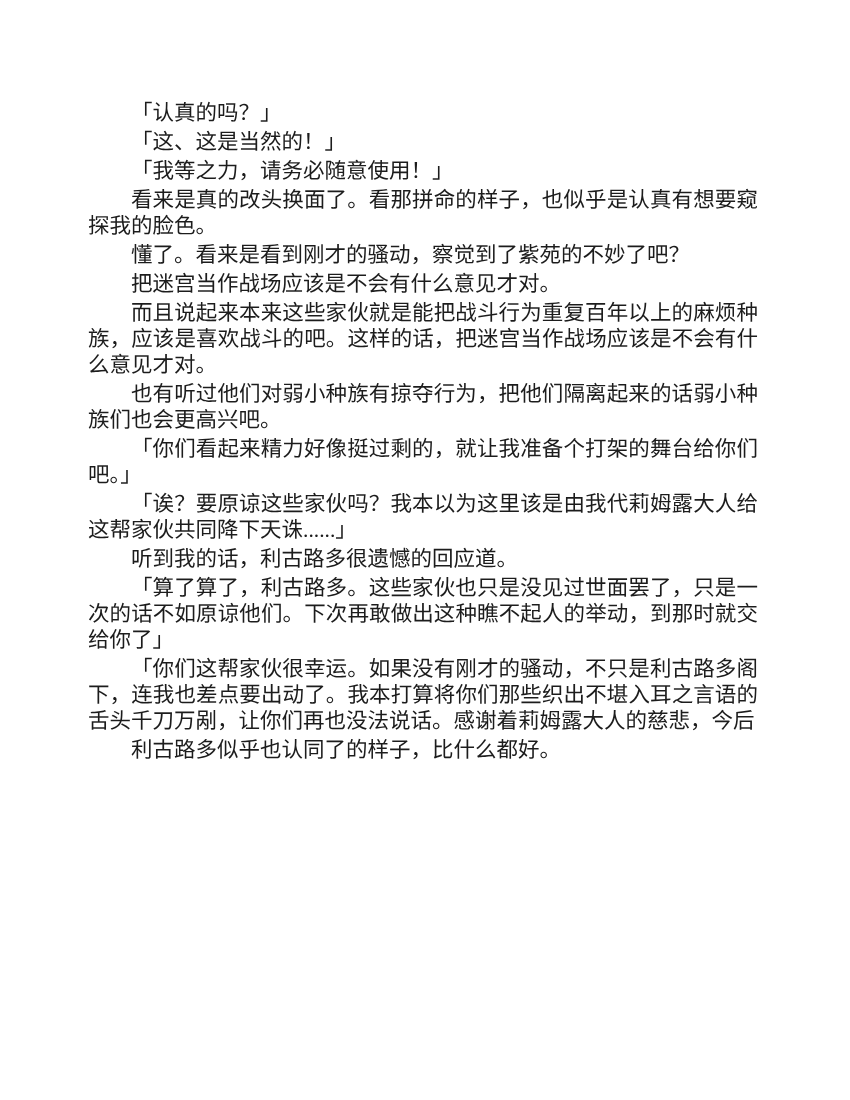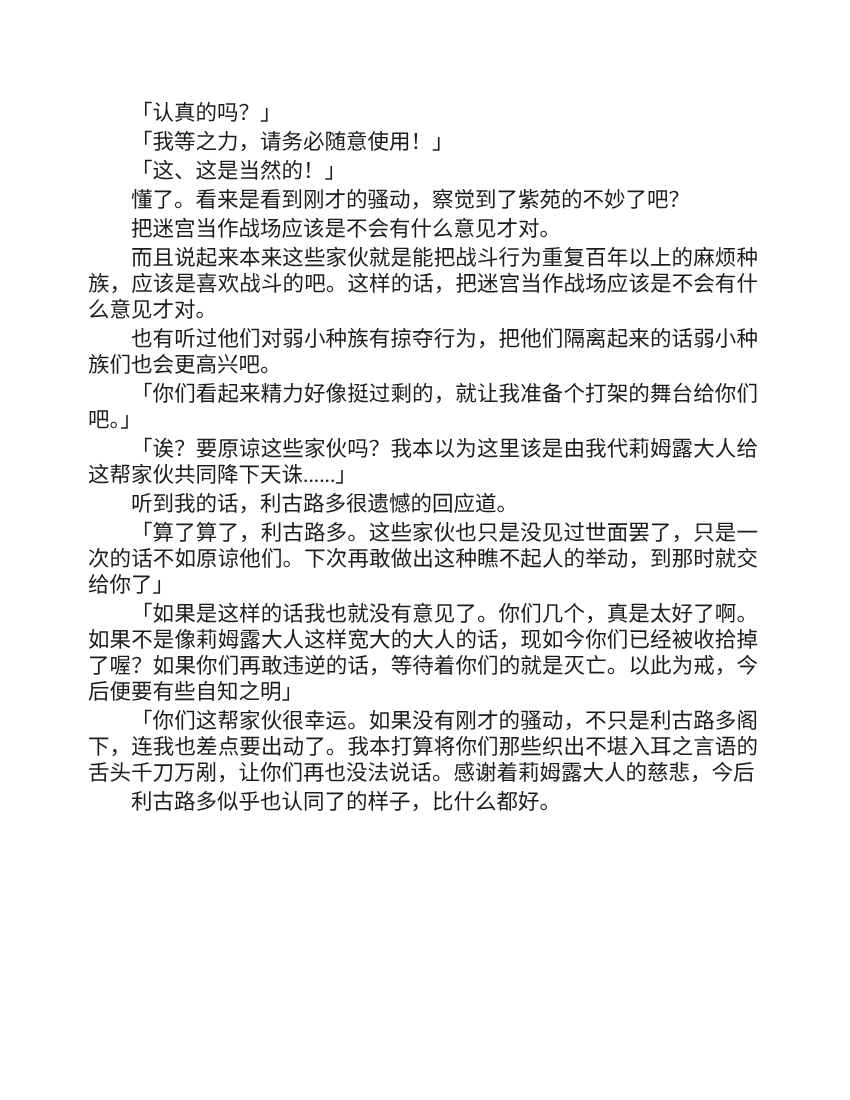--- a/index.html
+++ b/index.html
@@ -36,27 +36,27 @@
   .text-block p:first-child {
     margin-top: 0;
   }
 </style>
 </head>
 <body>
 
 <div class="page">
   <div class="text-block">
       <p>「认真的吗？」</p>
+      <p>「这、这是当然的！」</p>
       <p>「我等之力，请务必随意使用！」</p>
-      <p>「这、这是当然的！」</p>
+      <p>看来是真的改头换面了。看那拼命的样子，也似乎是认真有想要窥探我的脸色。</p>
       <p>懂了。看来是看到刚才的骚动，察觉到了紫苑的不妙了吧？</p>
       <p>把迷宫当作战场应该是不会有什么意见才对。</p>
       <p>而且说起来本来这些家伙就是能把战斗行为重复百年以上的麻烦种族，应该是喜欢战斗的吧。这样的话，把迷宫当作战场应该是不会有什么意见才对。</p>
       <p>也有听过他们对弱小种族有掠夺行为，把他们隔离起来的话弱小种族们也会更高兴吧。</p>
       <p>「你们看起来精力好像挺过剩的，就让我准备个打架的舞台给你们吧。」</p>
       <p>「诶？要原谅这些家伙吗？我本以为这里该是由我代莉姆露大人给这帮家伙共同降下天诛......」</p>
       <p>听到我的话，利古路多很遗憾的回应道。</p>
       <p>「算了算了，利古路多。这些家伙也只是没见过世面罢了，只是一次的话不如原谅他们。下次再敢做出这种瞧不起人的举动，到那时就交给你了」</p>
-      <p>「如果是这样的话我也就没有意见了。你们几个，真是太好了啊。如果不是像莉姆露大人这样宽大的大人的话，现如今你们已经被收拾掉了喔？如果你们再敢违逆的话，等待着你们的就是灭亡。以此为戒，今后便要有些自知之明」</p>
       <p>「你们这帮家伙很幸运。如果没有刚才的骚动，不只是利古路多阁下，连我也差点要出动了。我本打算将你们那些织出不堪入耳之言语的舌头千刀万剐，让你们再也没法说话。感谢着莉姆露大人的慈悲，今后</p>
       <p>利古路多似乎也认同了的样子，比什么都好。</p>
     </div>
 </div>
 
 </body></html>

